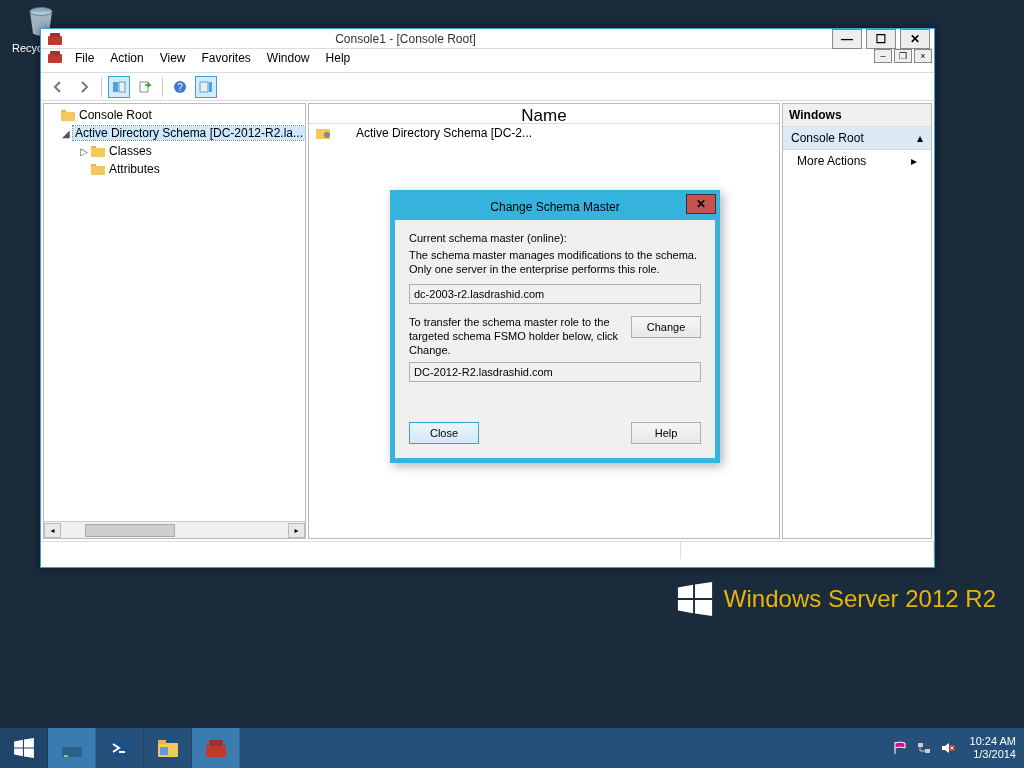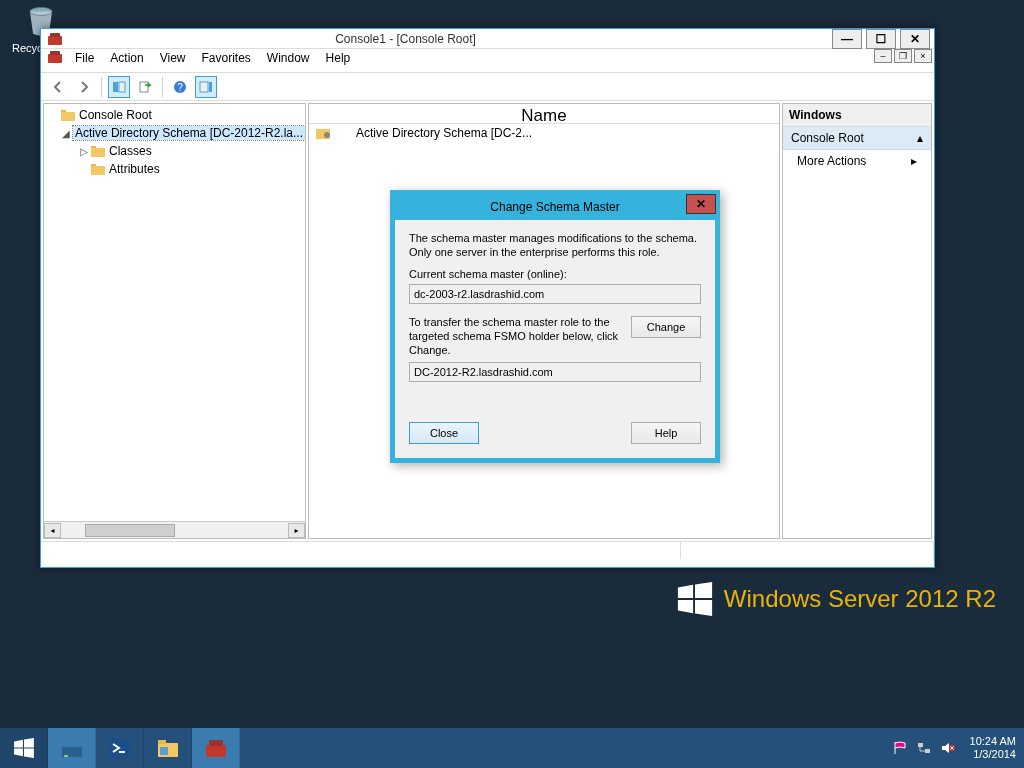--- a/index.html
+++ b/index.html
@@ -262,22 +262,22 @@
       <div class="sb-cell" style="flex:1"></div>
     </div>
   </div>
 
   <div class="dialog">
     <div class="dlg-title">
       <span>Change Schema Master</span>
       <div class="dlg-close">✕</div>
     </div>
     <div class="dlg-body">
+      <div class="para" style="margin-bottom:3px">Current schema master (online):</div>
       <div class="para">The schema master manages modifications to the schema. Only one server in the enterprise performs this role.</div>
-      <div class="para" style="margin-bottom:3px">Current schema master (online):</div>
       <input class="ro-field" readonly="" value="dc-2003-r2.lasdrashid.com" style="">
       <div class="row2">
         <div class="ptext">To transfer the schema master role to the targeted schema FSMO holder below, click Change.</div>
         <div class="btn">Change</div>
       </div>
       <input class="ro-field" style="margin-top: 4px;" readonly="" value="DC-2012-R2.lasdrashid.com">
       <div class="btns">
         <div class="btn" style="border-color:#3aa0d8; background:linear-gradient(#eaf4fb,#d5e9f6)">Close</div>
         <div class="btn">Help</div>
       </div>

